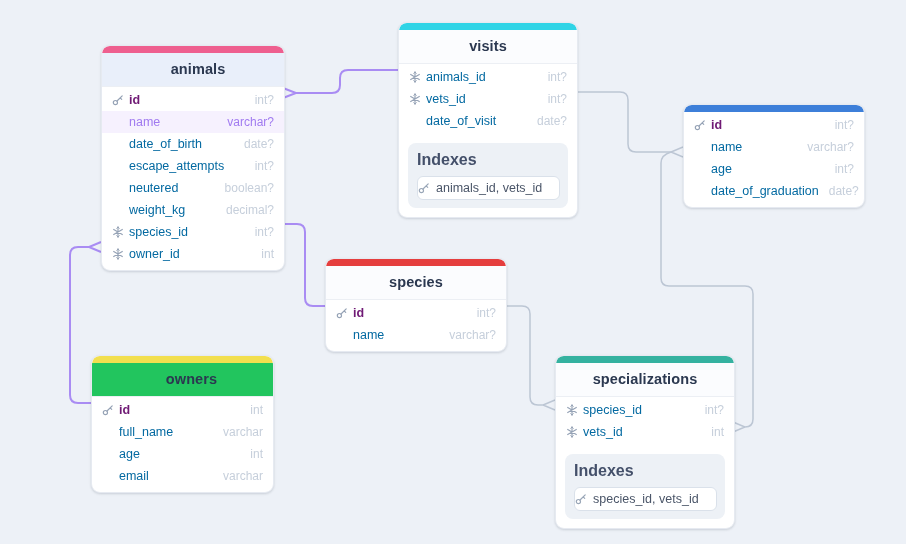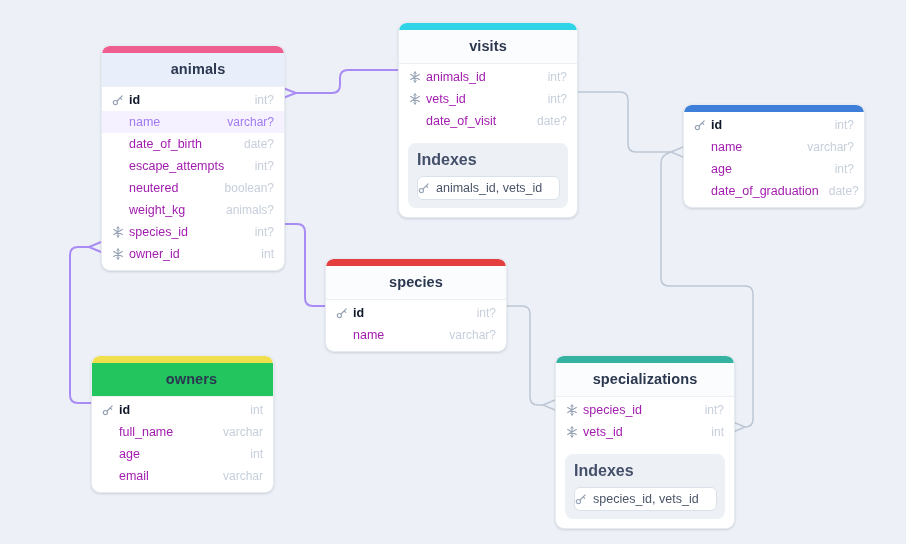--- a/index.html
+++ b/index.html
@@ -29,22 +29,22 @@
     font-size:14.5px;font-weight:700;color:#2b3850;letter-spacing:.1px;
   }
   .table-rows{padding:2px 0 5px 0;}
   .field-row{
     height:22px;display:flex;align-items:center;
     padding:0 10px;box-sizing:border-box;
   }
   .field-row.hl{background:#f6f1fe;}
   .icon-slot{width:17px;display:flex;align-items:center;flex:0 0 17px;color:#96a3b6;}
   .icon-slot svg{display:block;}
-  .field-name{font-size:12.5px;color:#a21caf;white-space:nowrap;}
-  .field-row.pk .field-name{font-weight:700;color:#0f172a;}
+  .field-name{font-size:12.5px;color:#0369a1;white-space:nowrap;}
+  .field-row.pk .field-name{font-weight:700;color:#701a75;}
   .field-row.hl .field-name{color:#a17bf0;}
   .field-type{margin-left:auto;font-size:12px;color:#c6cfdb;white-space:nowrap;padding-left:10px;}
   .field-row.hl .field-type{color:#a17bf0;}
   .indexes-box{
     margin:6px 9px 9px 9px;
     background:#edf1f6;
     border-radius:8px;
     padding:8px 8px 8px 9px;
   }
   .indexes-label{font-size:16px;font-weight:700;color:#44506a;margin-bottom:7px;}
@@ -100,21 +100,21 @@
           <span class="field-type">int?</span>
         </div>
         <div class="field-row">
           <span class="icon-slot"></span>
           <span class="field-name">neutered</span>
           <span class="field-type">boolean?</span>
         </div>
         <div class="field-row">
           <span class="icon-slot"></span>
           <span class="field-name">weight_kg</span>
-          <span class="field-type">animals?</span>
+          <span class="field-type">decimal?</span>
         </div>
         <div class="field-row">
           <span class="icon-slot">
             <svg width="12" height="12" viewBox="0 0 12 12">
               <path d="M6 1 V11 M1.7 3.5 L10.3 8.5 M1.7 8.5 L10.3 3.5" fill="none" stroke="currentColor" stroke-width="1.2" stroke-linecap="round"></path>
               <path d="M6 1 L4.7 2.3 M6 1 L7.3 2.3 M6 11 L4.7 9.7 M6 11 L7.3 9.7" fill="none" stroke="currentColor" stroke-width="1" stroke-linecap="round"></path>
             </svg>
           </span>
           <span class="field-name">species_id</span>
           <span class="field-type">int?</span>

